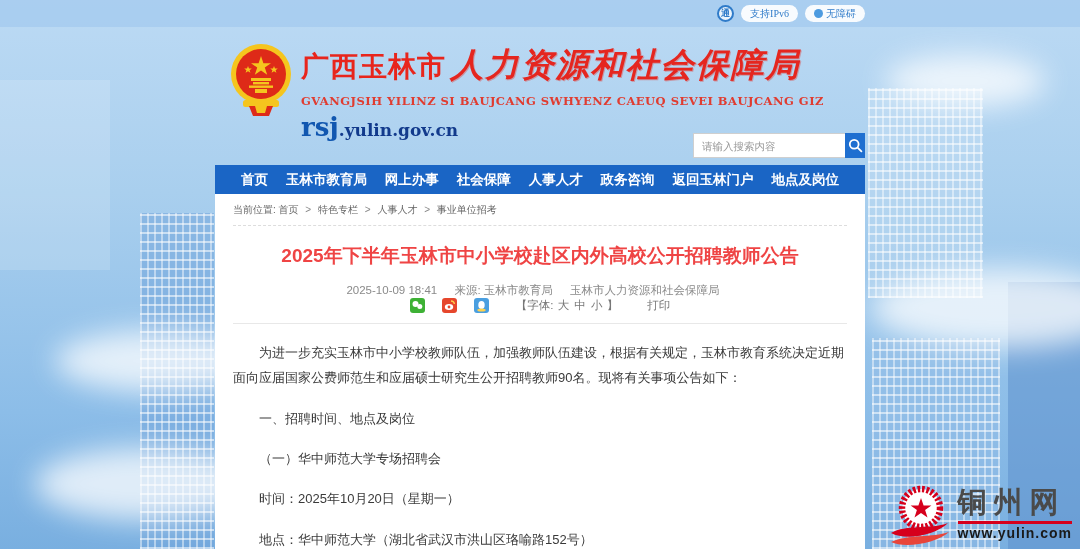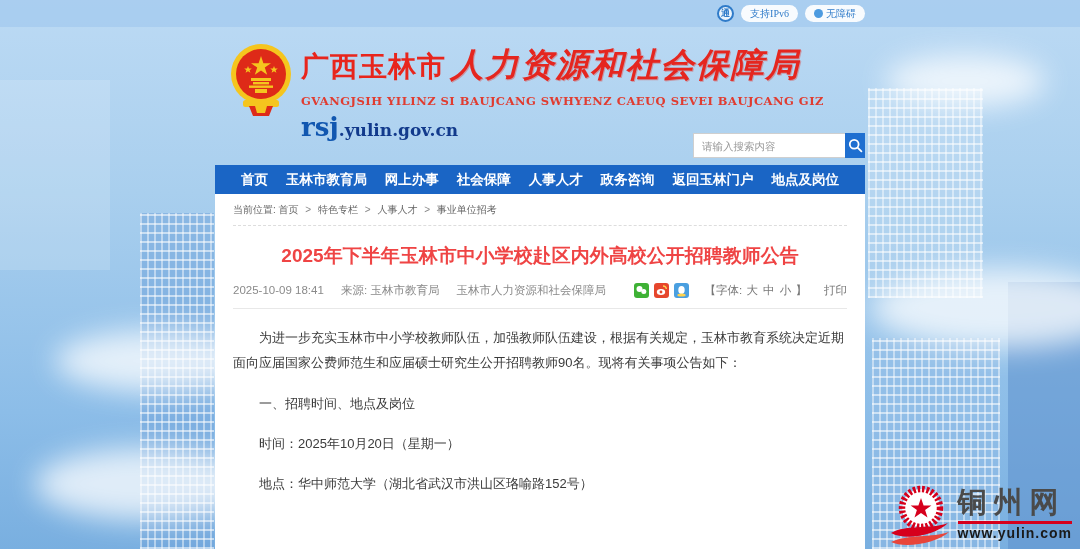--- a/index.html
+++ b/index.html
@@ -56,23 +56,23 @@
            white-space:nowrap; }
 
   
   .panel { background:#fff; height:355px; padding:0 18px; overflow:hidden; }
   .breadcrumb { font-size:10px; color:#666; padding:9px 0 8px; border-bottom:1px dashed #ddd; }
   .breadcrumb .crumb { color:#666; cursor:pointer; }
   .breadcrumb .sep { margin:0 4px; color:#888; }
   .a-title { text-align:center; font-size:19px; font-weight:bold; color:#ef4444;
              margin:17px 0 14px; }
   .meta { display:flex; justify-content:space-between; align-items:center;
-          border-bottom:1px solid #e8e8e8; padding-bottom:10px; font-size:11.5px; color:#8a8a8a; }
+          border-bottom:1px solid #e8e8e8; padding-bottom:10px; font-size:11.5px; color:#8a8a8a;flex-direction:column; }
   .meta-left span { margin-right:14px; }
-  .meta-right { display:flex; align-items:center; gap:5px; color:#777;justify-content:center; }
+  .meta-right { display:flex; align-items:center; gap:17px; color:#777;justify-content:center; }
   .share { width:15px; height:15px; border-radius:3px; display:inline-flex; cursor:pointer; }
   .fontctl { margin-left:10px; white-space:nowrap; }
   .fontctl .fs { cursor:pointer; margin:0 1px; }
   .print { margin-left:12px; cursor:pointer; }
 
   .article { padding-top:16px; }
   .article p { font-size:13px; color:#3a3a3a; line-height:1.95; text-indent:2em;
                margin-bottom:15px; }
 
   
@@ -212,20 +212,21 @@
             <span class="fs">小</span>
             <span>】</span>
           </span>
           <span class="print">打印</span>
         </div>
       </div>
 
       <div class="article">
         <p>为进一步充实玉林市中小学校教师队伍，加强教师队伍建设，根据有关规定，玉林市教育系统决定近期面向应届国家公费师范生和应届硕士研究生公开招聘教师90名。现将有关事项公告如下：</p>
         <p>一、招聘时间、地点及岗位</p>
+        <p>（一）华中师范大学专场招聘会</p>
         <p>时间：2025年10月20日（星期一）</p>
         <p>地点：华中师范大学（湖北省武汉市洪山区珞喻路152号）</p>
 
       </div>
     </div>
   </div>
 
   <div class="watermark">
     <svg width="62" height="64" viewBox="0 0 62 64">
       <circle cx="31" cy="25" r="19" fill="#fff" stroke="#d6001c" stroke-width="6.5" stroke-dasharray="2.6 1.9"></circle>

